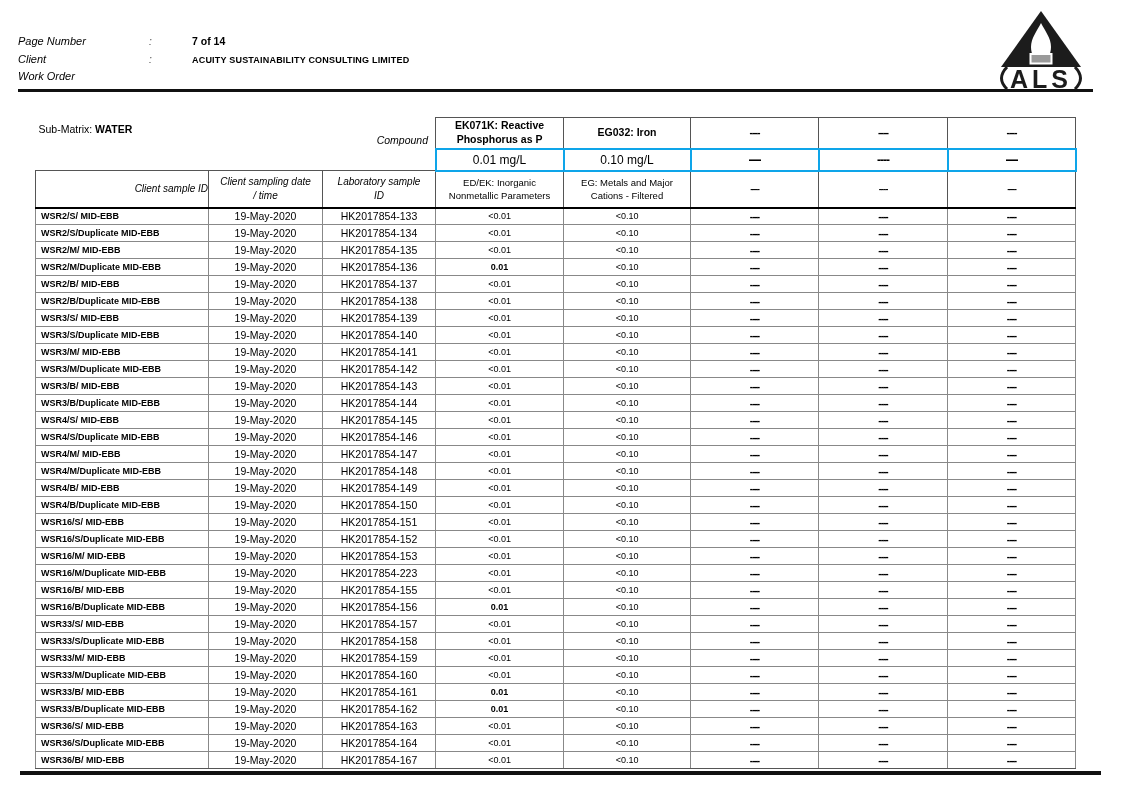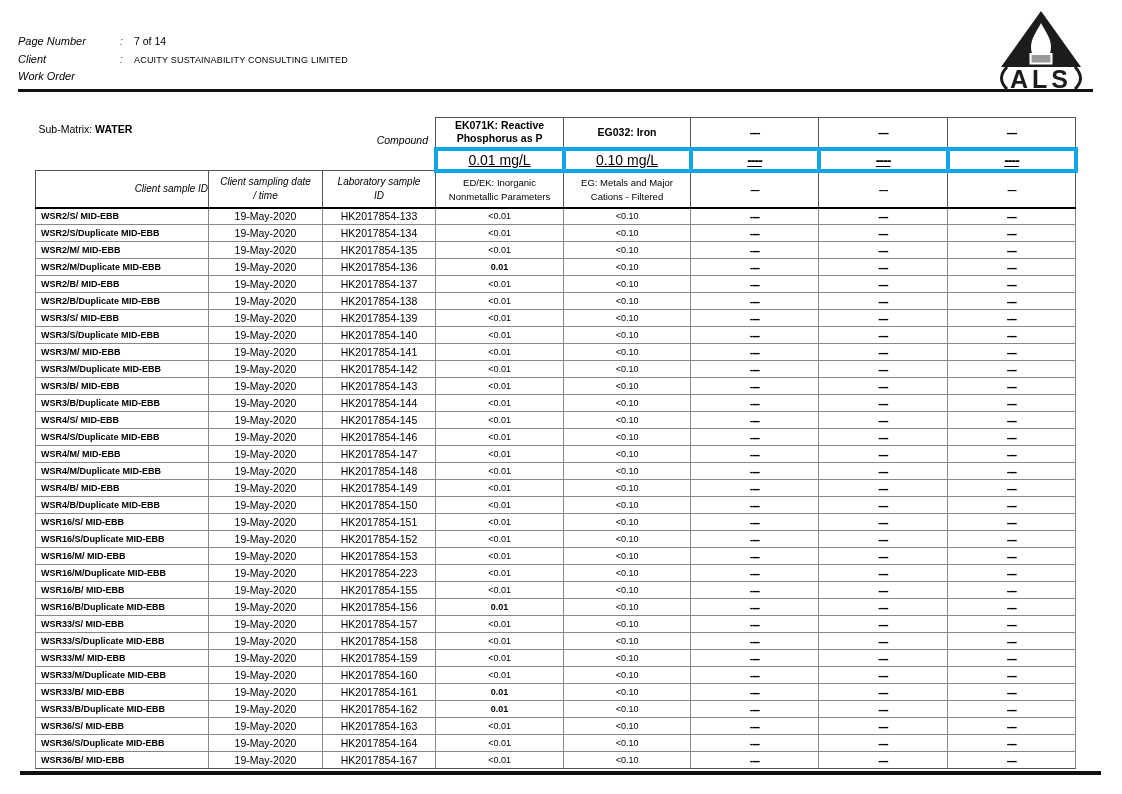--- a/index.html
+++ b/index.html
@@ -4,24 +4,24 @@
 <style>
   * { margin:0; padding:0; box-sizing:border-box; }
   html,body { background:#fff; }
   body {
     width:1122px; height:794px; position:relative; overflow:hidden;
     color:#000; font-family:"Liberation Sans", sans-serif;
   }
 
   
   .page-header { position:absolute; left:18px; top:35px; width:720px; }
-  .hdr-row { display:grid; grid-template-columns:102px 14px auto; align-items:baseline; min-height:17.5px; }
+  .hdr-row { display:grid; grid-template-columns:102px 14px auto; align-items:baseline; min-height:17.5px;gap:29px; }
   .hdr-label { font-style:italic; font-size:11px; }
   .hdr-sep { font-style:italic; font-size:10px; color:#444; }
-  .hdr-value { font-weight:normal; font-size:10.5px; }
+  .hdr-value { font-weight:bold; font-size:10.5px; }
   .hdr-row:nth-child(2) .hdr-value { font-size:9px; letter-spacing:.2px; }
   .top-rule { position:absolute; left:18px; top:89px; width:1075px; height:3px; background:#111; }
 
   
   .logo { position:absolute; top:10px; right:28px; width:106px; height:80px; }
 
   
   table.report {
     position:absolute; left:35px; top:117px; width:1040px;
     border-collapse:collapse; table-layout:fixed;
@@ -34,21 +34,21 @@
   tbody tr        { height:17px; }
 
   .blank-cell { border:none; position:relative; }
   .sub-matrix { position:absolute; left:3px; top:5px; font-size:10.5px; }
   .sub-matrix b { font-weight:bold; }
   .compound-label { position:absolute; right:7px; bottom:3px; font-style:italic; font-size:10.5px; }
   .lor-label-cell { border:none; position:relative; }
   .lor-label { position:absolute; right:7px; bottom:20px; font-style:italic; font-size:15px; }
 
   .cmp-name { border:1px solid #555; font-weight:bold; font-size:10.5px; vertical-align:top; padding-top:3px; line-height:13.5px; white-space:normal; }
-  .cmp-lor  { border:4px solid #0ea5e9; font-size:14px; vertical-align:top; padding-top:3px;text-decoration:underline; }
+  .cmp-lor  { border:2px solid #0ea5e9; font-size:12px; vertical-align:top; padding-top:3px; }
   .cmp-lor.dash, .method-cell.dash, .cmp-name.dash { font-weight:bold; letter-spacing:-1px; }
 
   .id-header { border:1px solid #555; font-style:italic; font-size:10px; line-height:13.5px; white-space:normal; }
   .id-header.first { text-align:right; padding-left:6px; }
   .method-cell { border:1px solid #555; font-size:9.5px; line-height:13.5px; white-space:normal; }
   tr.method-row td { border-bottom:2.5px solid #000; }
 
   tbody td { border:1px solid #888; font-size:10.5px; }
   tbody td.c-id  { text-align:left; padding-left:5px; font-weight:bold; font-size:9px; }
   tbody td.c-val { font-size:9px; }

